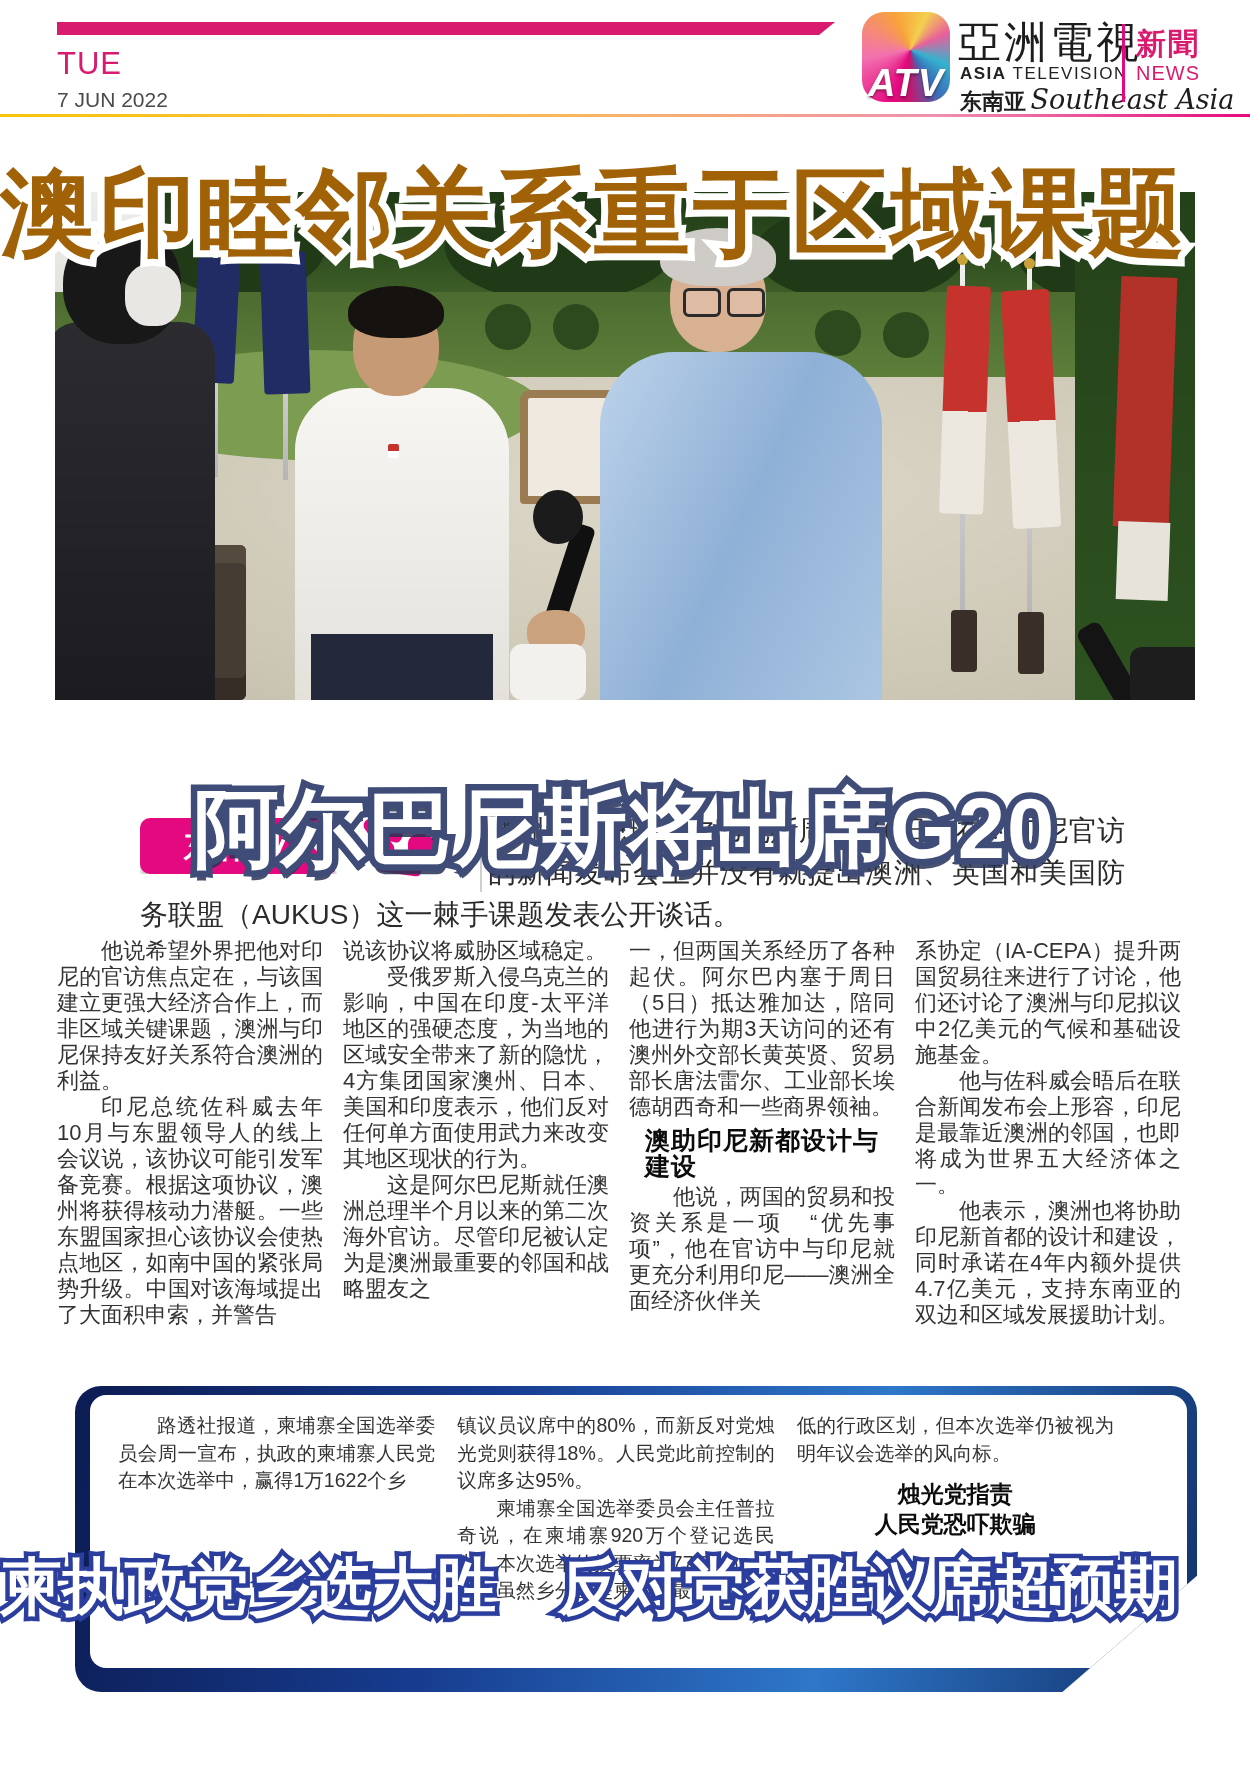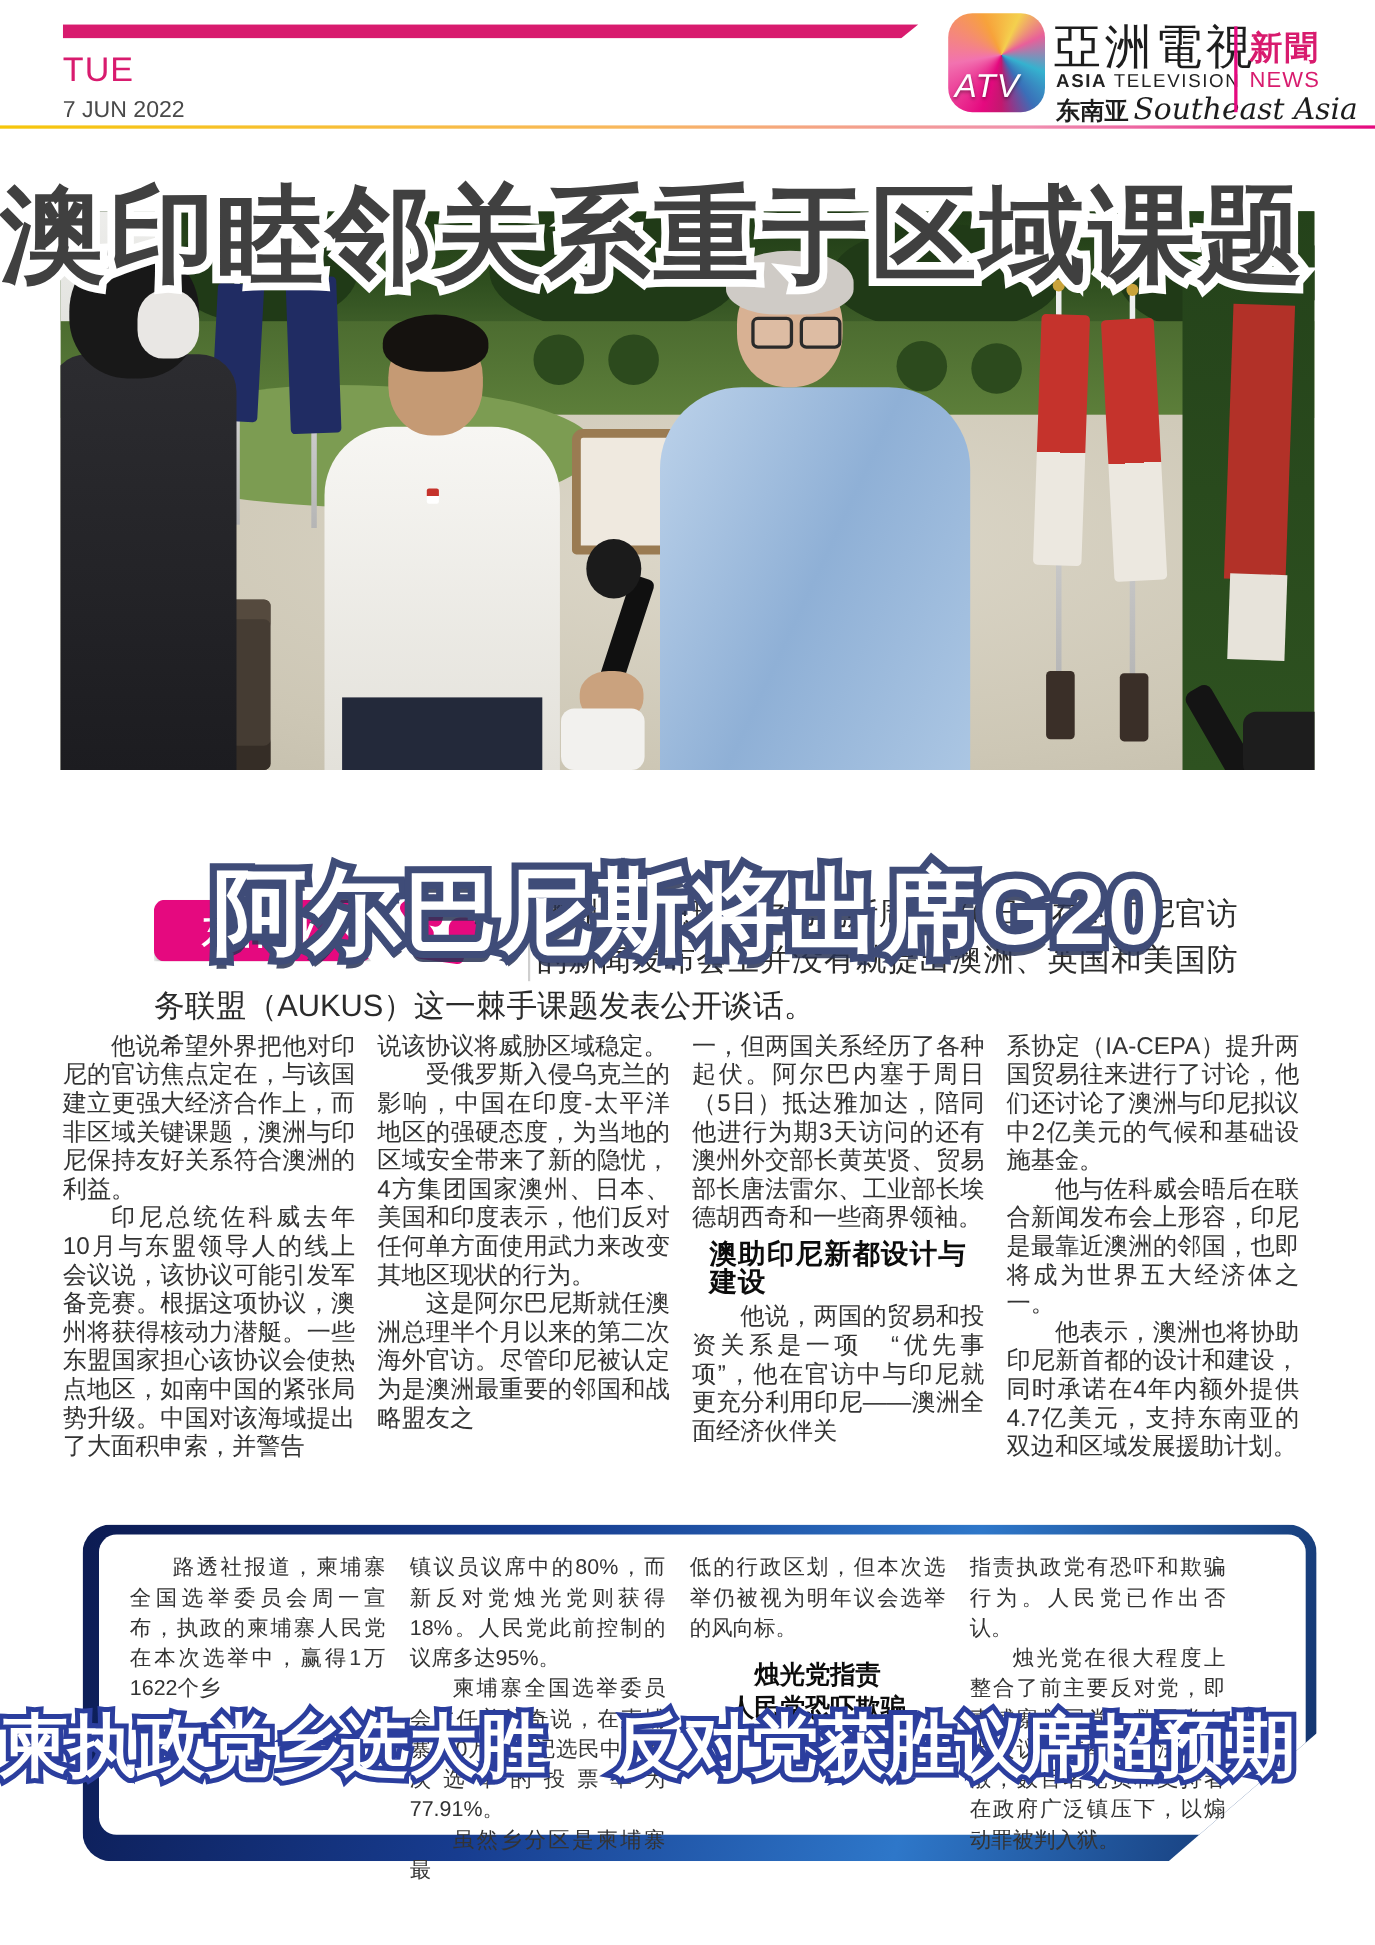--- a/index.html
+++ b/index.html
@@ -9,36 +9,36 @@
 
   
   .topbar{left:57px;top:22px;width:778px;height:13px;background:#d81b6e;
           clip-path:polygon(0 0,100% 0,calc(100% - 16px) 100%,0 100%);}
   .day{left:57px;top:46px;font-size:31px;font-weight:normal;color:#d81b6e;letter-spacing:1px;}
   .date{left:57px;top:88px;font-size:21px;color:#4a4a4a;}
   .rule{left:0;top:114px;width:1250px;height:3px;
         background:linear-gradient(90deg,#f6c60a,#f8b85c 45%,#f08fb0 75%,#e5097f);}
   .logo-icon{left:862px;top:12px;width:88px;height:90px;border-radius:22px;
      background:conic-gradient(from 200deg at 55% 42%,#e5097f,#f272b0 60deg,#f7a23b 135deg,#f4d04e 185deg,#e8609a 225deg,#35b2cf 272deg,#3a6fb8 308deg,#c2186f 340deg,#e5097f);}
-  .logo-atv{left:868px;top:62px;font-size:30px;font-weight:normal;font-style:italic;color:#fff;
+  .logo-atv{left:868px;top:62px;font-size:38px;font-weight:bold;font-style:italic;color:#fff;
             letter-spacing:1px;text-shadow:0 2px 3px rgba(0,0,0,.4);}
   .logo-cn{left:958px;top:14px;font-size:43px;color:#1d1d1d;letter-spacing:3px;font-weight:500;}
   .logo-en{left:960px;top:64px;font-size:17px;color:#222;letter-spacing:1.5px;}
   .logo-script{left:960px;top:84px;color:#1d1d1d;}
   .logo-script .cnb{font-size:22px;font-weight:bold;}
   .logo-script .scr{font-family:"DejaVu Serif","Liberation Serif",serif;font-style:italic;font-size:27px;}
   .logo-div{left:1122px;top:24px;width:3px;height:78px;background:#e5097f;}
   .news-cn{left:1136px;top:24px;font-size:30px;font-weight:bold;color:#d81b6e;letter-spacing:2px;}
   .news-en{left:1136px;top:62px;font-size:20px;color:#d81b6e;letter-spacing:1px;}
 
   
   .outline{position:relative;}
   .outline::before{content:attr(data-text);position:absolute;left:0;top:0;width:100%;z-index:-1;}
   .h1{left:0;top:150px;width:1100px;text-align:center;font-size:96px;font-weight:900;
-      letter-spacing:3px;color:#404040;z-index:6;white-space:nowrap;}
+      letter-spacing:3px;color:#a16207;z-index:6;white-space:nowrap;}
   .h1::before{-webkit-text-stroke:14px #ffffff;color:#fff;}
   .h2sub{left:0;top:642px;width:1250px;text-align:center;font-size:85px;font-weight:900;
       letter-spacing:2px;color:#ffffff;z-index:6;white-space:nowrap;}
   .h2sub::before{-webkit-text-stroke:13px #3f4c78;color:#3f4c78;text-shadow:0 10px 0 rgba(40,50,85,.85);}
   .h3{left:0;top:1300px;width:1250px;font-size:62px;font-weight:900;
       color:#ffffff;z-index:6;white-space:nowrap;}
   .h3::before{-webkit-text-stroke:9px #2b3e9e;color:#2b3e9e;text-shadow:0 5px 0 rgba(43,62,158,.3);}
 
   
   .photo{left:55px;top:192px;width:1140px;height:508px;background:#c9cdb9;overflow:hidden;}
@@ -247,19 +247,15 @@
       <div class="col">
         <p class="cont">镇议员议席中的80%，而新反对党烛光党则获得18%。人民党此前控制的议席多达95%。</p>
         <p>柬埔寨全国选举委员会主任普拉奇说，在柬埔寨920万个登记选民中，本次选举的投票率为77.91%。</p>
         <p>虽然乡分区是柬埔寨最</p>
       </div>
       <div class="col">
         <p class="cont">低的行政区划，但本次选举仍被视为明年议会选举的风向标。</p>
         <div class="subhead2">烛光党指责
 人民党恐吓欺骗</div>
       </div>
-      <div class="col">
-        <p class="cont">指责执政党有恐吓和欺骗行为。人民党已作出否认。</p>
-        <p>烛光党在很大程度上整合了前主要反对党，即柬埔寨救国党。救国党在上次议会选举前被法院解散，数百名党员和支持者在政府广泛镇压下，以煽动罪被判入狱。</p>
-      </div>
     </div>
 
 </div>
 
 </body></html>

